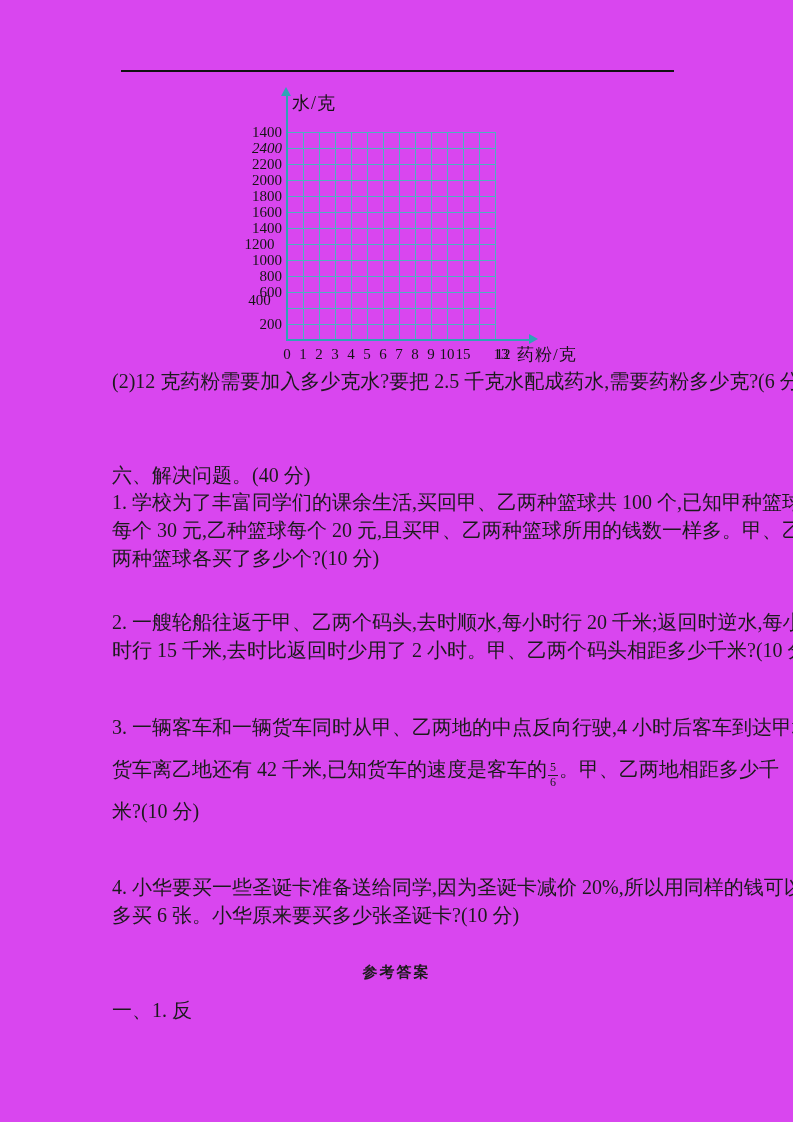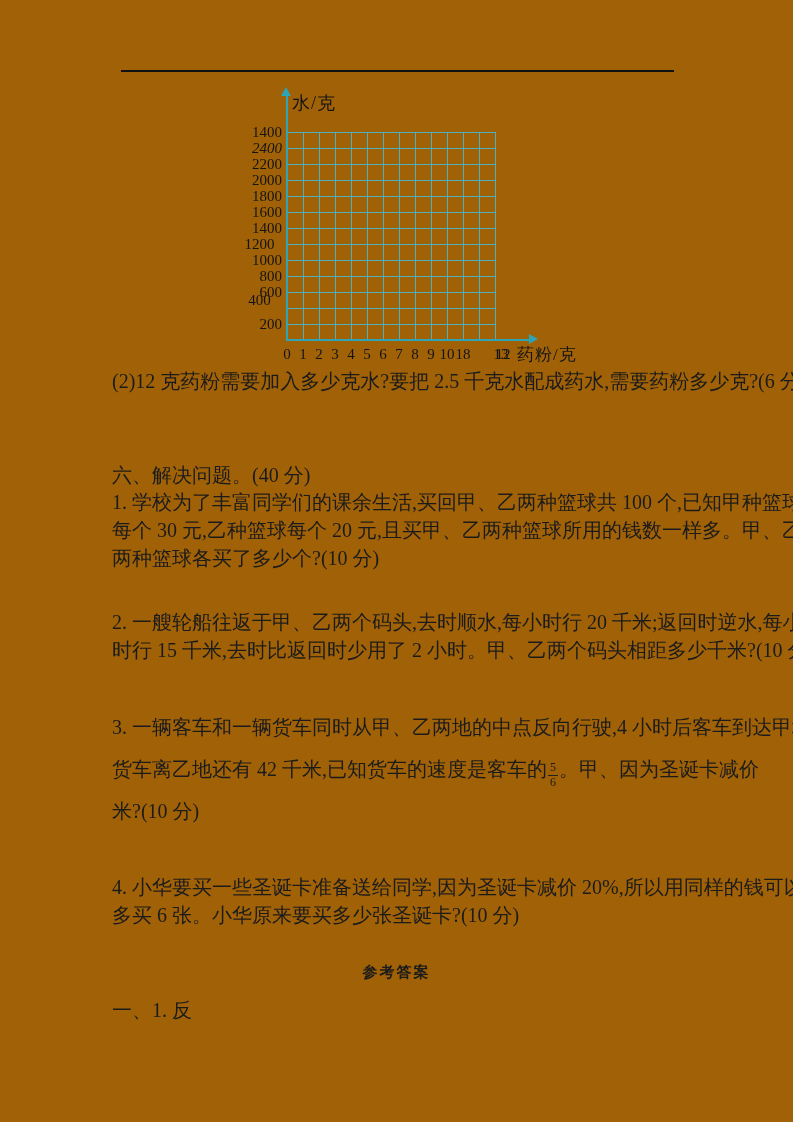--- a/index.html
+++ b/index.html
@@ -1,19 +1,19 @@
 <!DOCTYPE html>
 <html><head>
 <meta charset="utf-8">
 <style>
   html,body{margin:0;padding:0;background:#ffffff;}
   #page{
     position:relative;
     width:793px;height:1122px;
-    background:#a16207;
+    background:#d946ef;
     overflow:hidden;
     font-family:"Liberation Serif","DejaVu Serif","Liberation Sans","DejaVu Sans",sans-serif;
     color:#1b1b1b;
   }
   #top-rule{
     position:absolute;left:121px;top:70px;width:553px;height:2px;
     background:#111111;
   }
   
   #chart-layer{position:absolute;left:0;top:0;width:793px;height:400px;}
@@ -122,21 +122,21 @@
       <div class="xtick" style="left: 293px; top: 346px; width: 20px;">1</div>
       <div class="xtick" style="left: 309px; top: 346px; width: 20px;">2</div>
       <div class="xtick" style="left: 325px; top: 346px; width: 20px;">3</div>
       <div class="xtick" style="left: 341px; top: 346px; width: 20px;">4</div>
       <div class="xtick" style="left: 357px; top: 346px; width: 20px;">5</div>
       <div class="xtick" style="left: 373px; top: 346px; width: 20px;">6</div>
       <div class="xtick" style="left: 389px; top: 346px; width: 20px;">7</div>
       <div class="xtick" style="left: 405px; top: 346px; width: 20px;">8</div>
       <div class="xtick" style="left: 421px; top: 346px; width: 20px;">9</div>
       <div class="xtick" style="left: 437px; top: 346px; width: 20px;">10</div>
-      <div class="xtick" style="left: 453px; top: 346px; width: 20px;">18</div>
+      <div class="xtick" style="left: 453px; top: 346px; width: 20px;">15</div>
       <div class="xtick" style="left: 469px; top: 346px; width: 20px; padding-left: 24px;">12</div>
       <div class="xtick" style="left: 491px; top: 346px; width: 20px;">13</div>
       <div class="axis" style="left: 286px; top: 96px; width: 2px; height: 245px; background: rgb(46, 164, 182);"></div>
       <div class="axis" style="left: 287px; top: 339px; width: 244px; height: 2px; background: rgb(46, 164, 182);"></div>
       <div class="arrow-up" style="left: 281px; top: 87px; border-bottom-color: rgb(46, 164, 182);"></div>
       <div class="arrow-right" style="left: 529px; top: 334px; border-left-color: rgb(46, 164, 182);"></div>
     </div>
 
   <div class="block tline" id="q2">(2)12 克药粉需要加入多少克水?要把 2.5 千克水配成药水,需要药粉多少克?(6 分)</div>
 
@@ -148,21 +148,21 @@
       <div class="tline">两种篮球各买了多少个?(10 分)</div>
     </div>
 
   <div class="block" id="p2">
       <div class="tline">2. 一艘轮船往返于甲、乙两个码头,去时顺水,每小时行 20 千米;返回时逆水,每小</div>
       <div class="tline">时行 15 千米,去时比返回时少用了 2 小时。甲、乙两个码头相距多少千米?(10 分)</div>
     </div>
 
   <div class="block" id="p3">
     <div class="tline">3. 一辆客车和一辆货车同时从甲、乙两地的中点反向行驶,4 小时后客车到达甲地,</div>
-    <div class="tline"><span>货车离乙地还有 42 千米,已知货车的速度是客车的</span><span class="frac"><span class="num">5</span><span class="den">6</span></span><span>。甲、因为圣诞卡减价</span></div>
+    <div class="tline"><span>货车离乙地还有 42 千米,已知货车的速度是客车的</span><span class="frac"><span class="num">5</span><span class="den">6</span></span><span>。甲、乙两地相距多少千</span></div>
     <div class="tline">米?(10 分)</div>
   </div>
 
   <div class="block" id="p4">
       <div class="tline">4. 小华要买一些圣诞卡准备送给同学,因为圣诞卡减价 20%,所以用同样的钱可以</div>
       <div class="tline">多买 6 张。小华原来要买多少张圣诞卡?(10 分)</div>
     </div>
 
   <div id="ans-head">参考答案</div>
 

